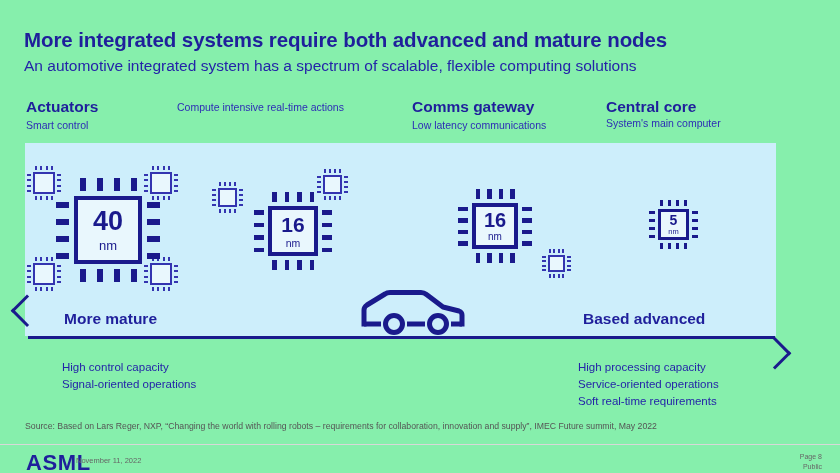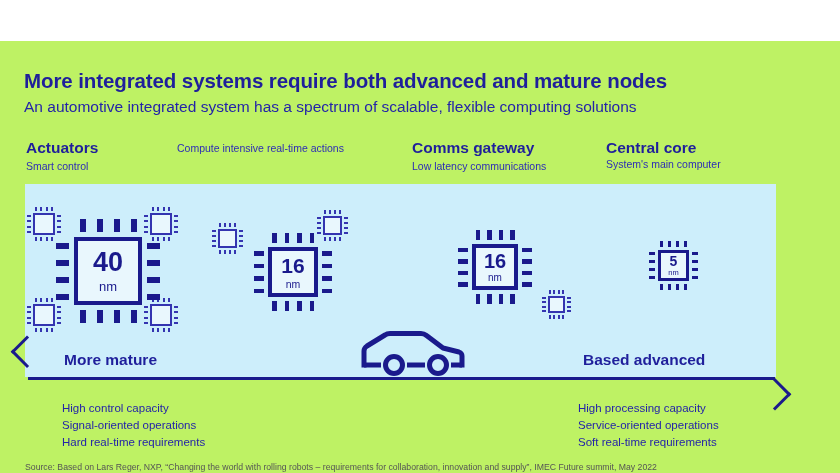--- a/index.html
+++ b/index.html
@@ -11,22 +11,21 @@
     width: 840px;
     height: 473px;
     position: relative;
     overflow: hidden;
     font-family: "Liberation Sans", sans-serif;
     color: #2121a0;
   }
   .slide {
     position: absolute;
     inset: 0;
-    background: #bef264;
-    margin-top: 41px;
+    background: #86efac;
   }
 
   
   .title {
     position: absolute;
     left: 24px;
     top: 28px;
     font-size: 20.5px;
     font-weight: bold;
     color: #1f1f9b;
@@ -462,21 +461,20 @@
 
   <div class="arrow-line"></div>
   <div class="arrow-head" id="arrow-head-left"></div>
   <div class="arrow-head" id="arrow-head-right"></div>
   <div class="arrow-label" id="label-mature">More mature</div>
   <div class="arrow-label" id="label-advanced">Based advanced</div>
 
   <div class="bullets" id="bullets-left">
     <div><span>High </span><b>control</b><span> capacity</span></div>
     <div><span></span><b>Signal</b><span>-oriented operations</span></div>
-    <div><span></span><b>Hard</b><span> real-time requirements</span></div>
   </div>
 
   <div class="bullets" id="bullets-right">
     <div><span>High </span><b>processing</b><span> capacity</span></div>
     <div><span></span><b>Service</b><span>-oriented operations</span></div>
     <div><span></span><b>Soft</b><span> real-time requirements</span></div>
   </div>
 
   <div class="source">Source: Based on Lars Reger, NXP, “Changing the world with rolling robots – requirements for collaboration, innovation and supply”, IMEC Future summit, May 2022</div>
 

